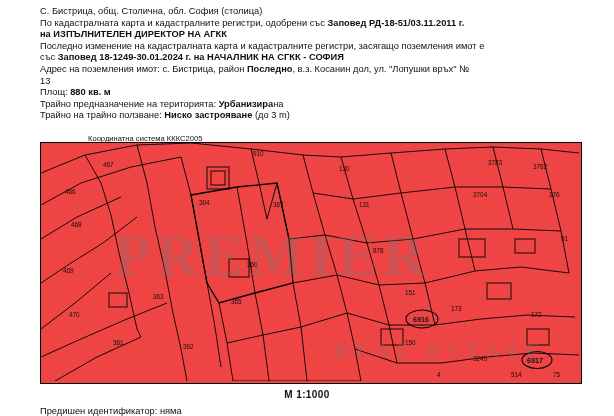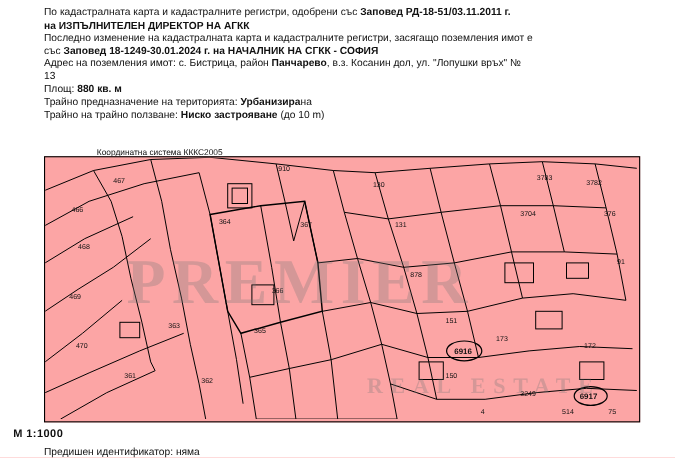--- a/index.html
+++ b/index.html
@@ -28,28 +28,28 @@
     left:48px;top:134px;
     font-size:7.6px;
     color:#111;
     padding-left:40px;
   }
   .map-box{
     position:absolute;
     left:40px;top:142px;
     width:540px;height:240px;
     border:1.4px solid #000;
-    background:#fca5a5;
+    background:#ef4444;
     overflow:hidden;
   }
   .map-svg{position:absolute;left:0;top:0;}
   .scale{
     position:absolute;
-    left:12px;right:0;top:389px;
-    text-align:left;
+    left:0;right:0;top:389px;
+    text-align:center;
     font-size:10px;
     font-weight:bold;
     letter-spacing:0.4px;
   }
   .foot{
     position:absolute;
     left:40px;top:406px;
     font-size:9.3px;
   }
   .wm{
@@ -81,29 +81,30 @@
   }
   .num{font-size:6.4px;font-family:"Liberation Sans",sans-serif;}
   .numb{font-size:7.2px;font-family:"Liberation Sans",sans-serif;font-weight:bold;}
 </style>
 </head>
 <body>
 
 <div class="page">
 
   <div class="hdr">
+      <div class="ln"><span>С. Бистрица, общ. Столична, обл. София (столица)</span></div>
       <div class="ln"><span>По кадастралната карта и кадастралните регистри, одобрени със </span><span class="b">Заповед РД-18-51/03.11.2011 г.</span></div>
       <div class="ln"><span class="b">на ИЗПЪЛНИТЕЛЕН ДИРЕКТОР НА АГКК</span></div>
       <div class="ln"><span>Последно изменение на кадастралната карта и кадастралните регистри, засягащо поземления имот е</span></div>
       <div class="ln"><span>със </span><span class="b">Заповед 18-1249-30.01.2024 г. на НАЧАЛНИК НА СГКК - СОФИЯ</span></div>
-      <div class="ln"><span>Адрес на поземления имот: с. Бистрица, район </span><span class="b">Панчарево</span><span>, в.з. Косанин дол, ул. "Лопушки връх" № </span></div>
+      <div class="ln"><span>Адрес на поземления имот: с. Бистрица, район </span><span class="b">Последно</span><span>, в.з. Косанин дол, ул. "Лопушки връх" № </span></div>
       <div class="ln"><span>13</span></div>
       <div class="ln"><span>Площ: </span><span class="b">880 кв. м</span></div>
       <div class="ln"><span>Трайно предназначение на територията: </span><span class="b">Урбанизира</span><span>на</span></div>
-      <div class="ln"><span>Трайно на трайно ползване: </span><span class="b">Ниско застрояване</span><span> (до 10 m)</span></div>
+      <div class="ln"><span>Трайно на трайно ползване: </span><span class="b">Ниско застрояване</span><span> (до 3 m)</span></div>
     </div>
 
   <div class="map-label">Координатна система КККС2005</div>
 
   <div class="map-box">
     <svg class="map-svg" width="538" height="238" viewBox="0 0 538 238">
 
       <g stroke="#000" fill="none" stroke-width="0.9">
 
         <path d="M0,30 L44,12 L96,2 L150,0"></path>

